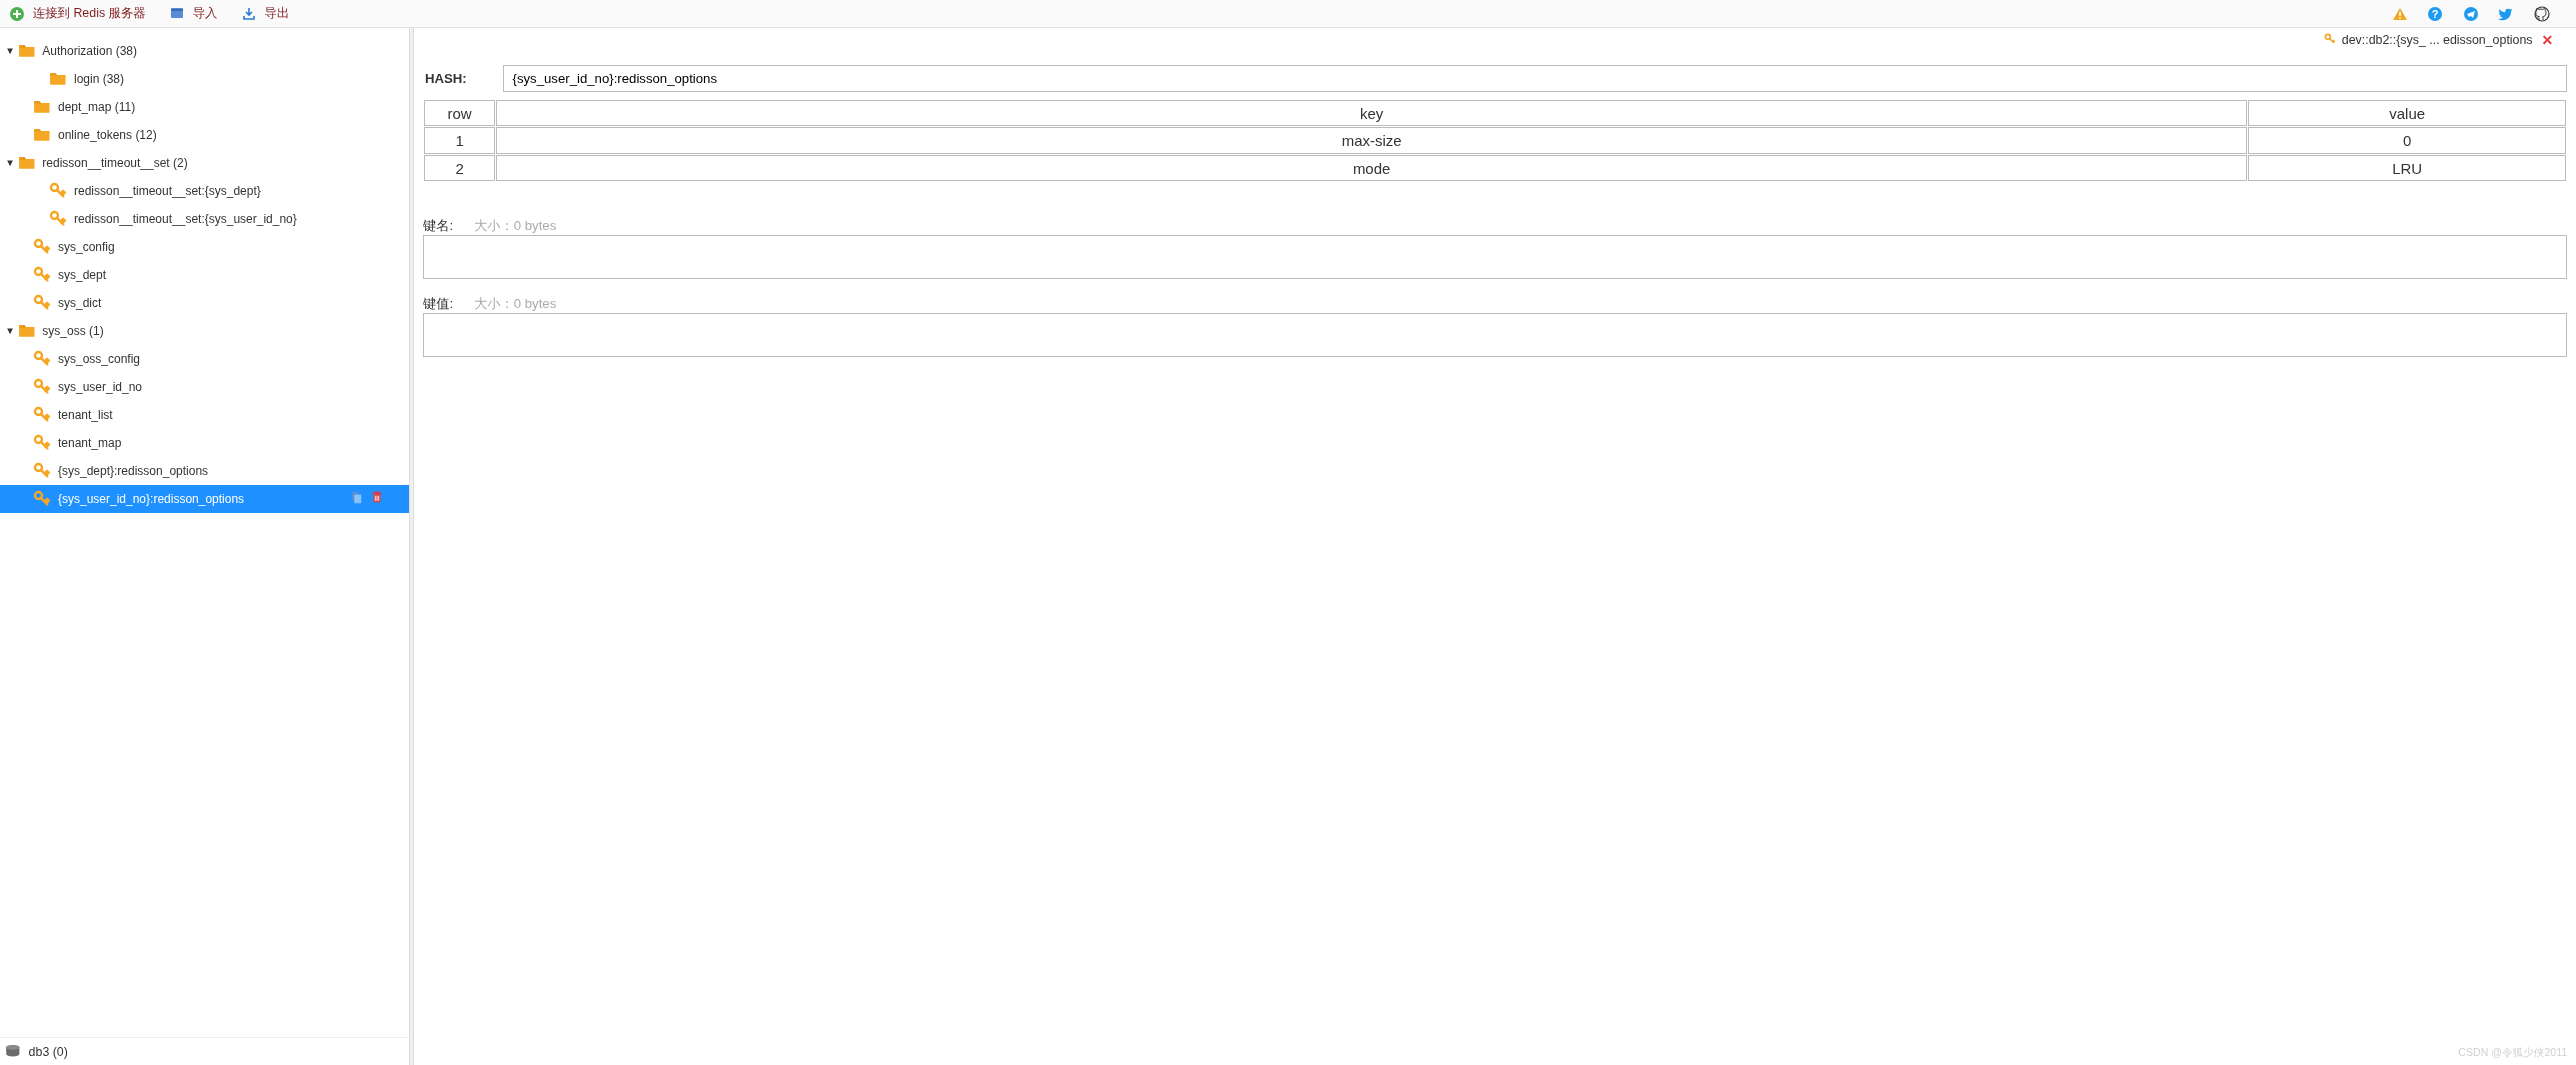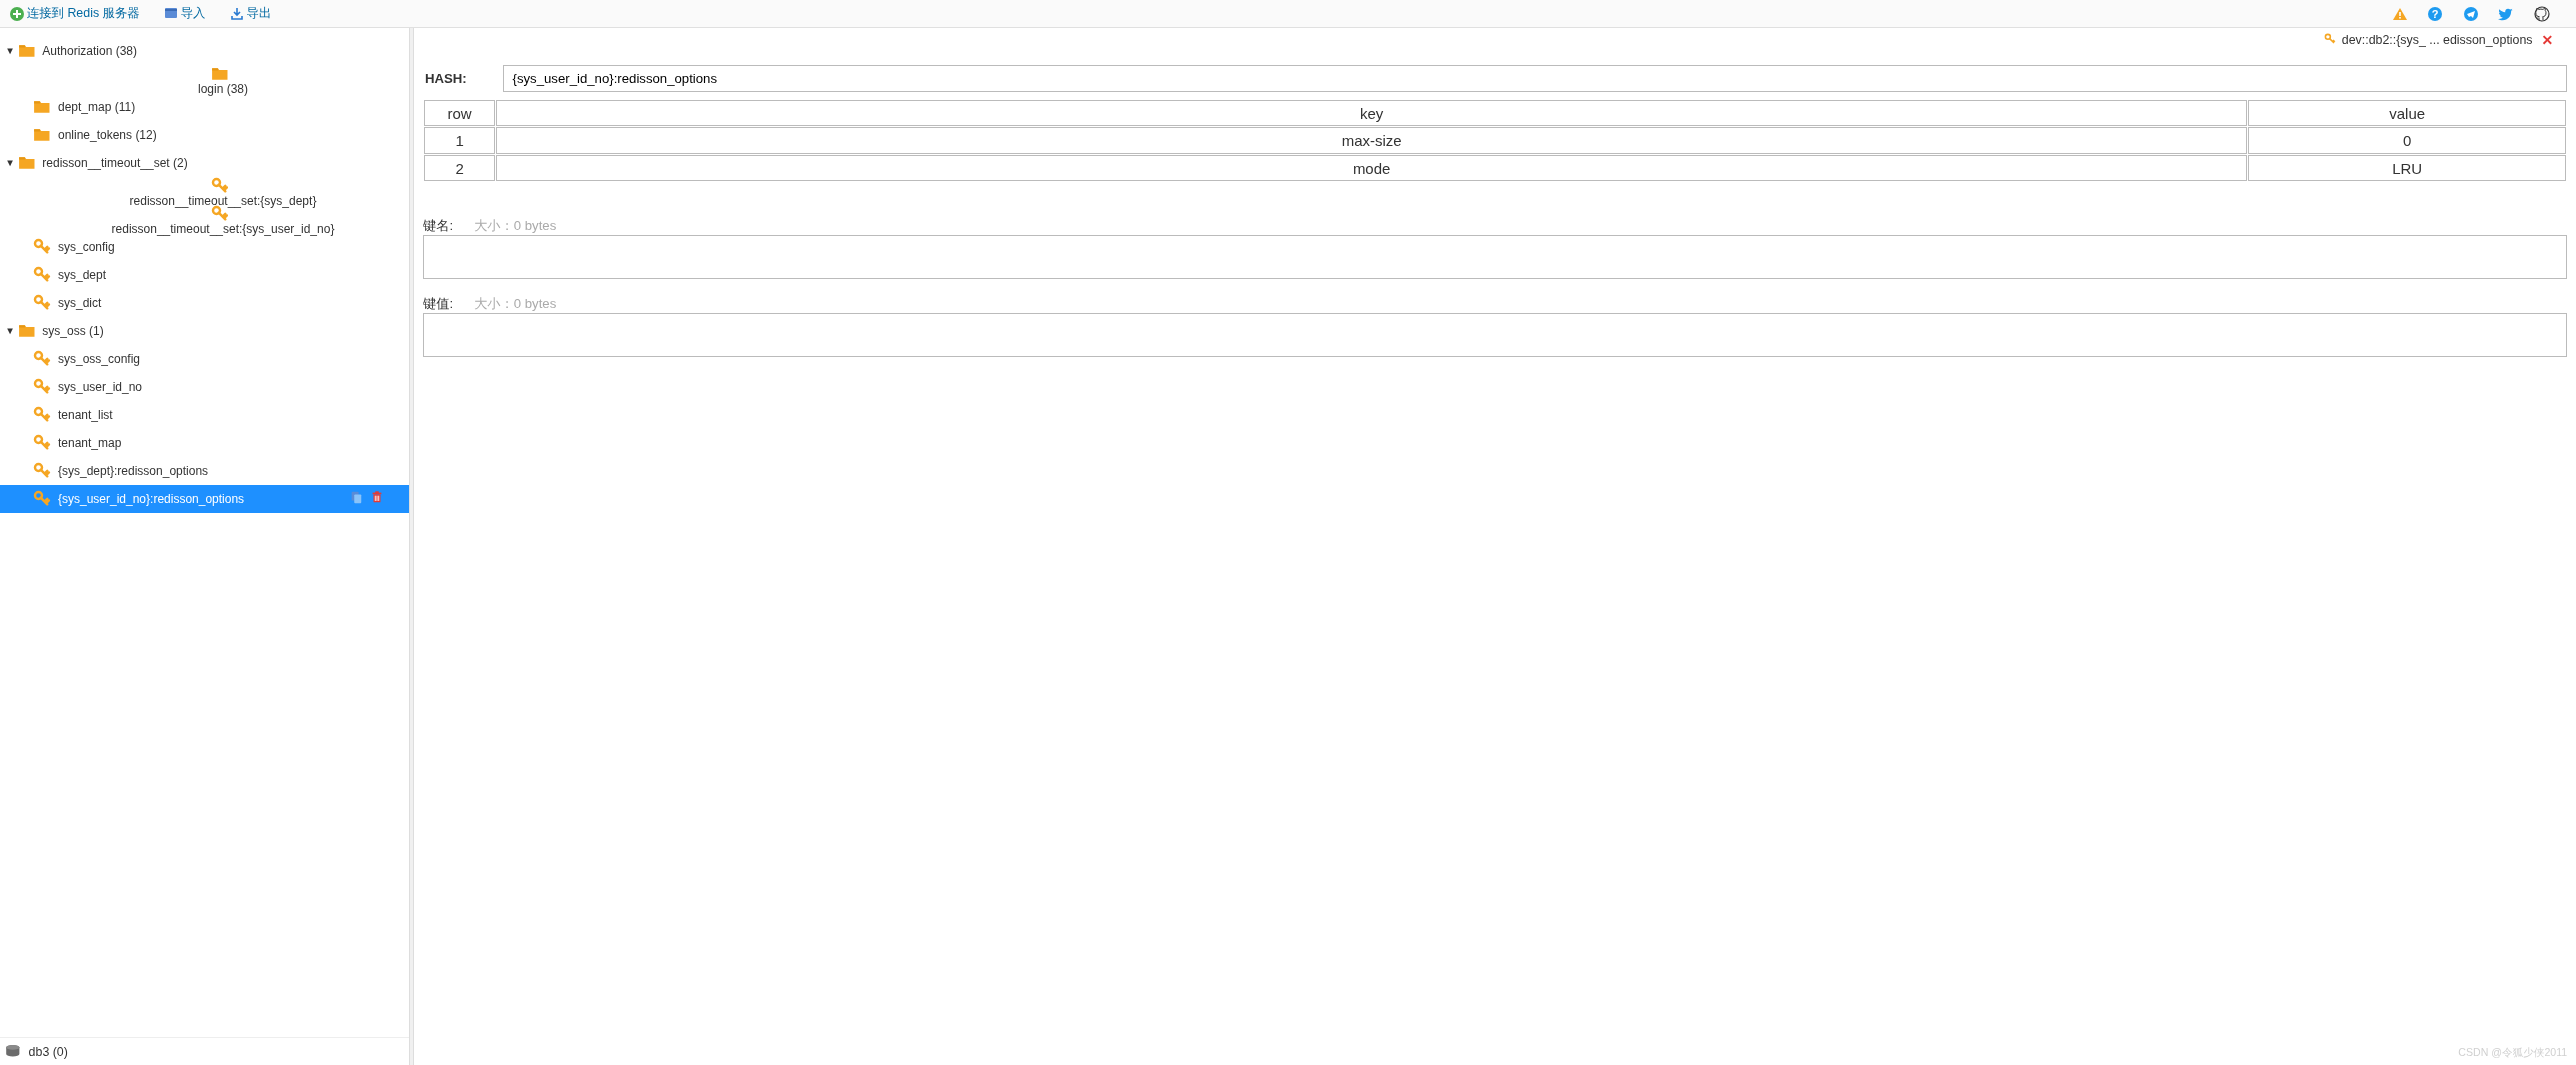--- a/index.html
+++ b/index.html
@@ -12,36 +12,36 @@
 }
 .app { display: flex; flex-direction: column; height: 100vh; width: 100vw; }
 
 
 .toolbar {
   display: flex; align-items: center; height: 28px;
   padding: 0 8.8px; border-bottom: 0.9px solid #e0e0e0;
   background: #fafafa;
 }
 .toolbar-left { display: flex; align-items: center; gap: 23px; }
-.tb-item { display: flex; align-items: center; gap: 2px; cursor: pointer; font-size: 12.4px; color: #0369a1;}
+.tb-item { display: flex; align-items: center; gap: 8px; cursor: pointer; font-size: 12.4px; color: #7f1d1d;}
 .toolbar-right { margin-left: auto; display: flex; align-items: center; gap: 19.4px; padding-right: 17.6px;}
 .ic { display: inline-flex; align-items: center; justify-content: center; width:16px; height:16px;}
 .ic svg { width: 100%; height: 100%; }
 
 
 .main { flex: 1; display: flex; overflow: hidden; }
 .sidebar { width: 409px; overflow-y: auto; display:flex; flex-direction:column;}
 .splitter { width: 5.3px; background: #f0f0f0; border-left:0.9px solid #ddd; border-right:0.9px solid #ddd; cursor: col-resize;}
 .content { flex: 1; display: flex; flex-direction: column; overflow:hidden; padding: 0 8.8px 0 8.8px;}
 
 
 .tree { padding-top: 8.8px; flex:1; overflow:auto;}
 .tree-row { display: flex; align-items: center; height: 28px; padding-left: 5.3px; cursor: pointer; white-space: nowrap;}
 .tree-row.indent1 { padding-left: 21px; }
-.tree-row.indent2 { padding-left: 37px; flex-direction: column; }
+.tree-row.indent2 { padding-left: 37px; }
 .tree-row .arrow { width: 10.6px; display:inline-block; color:#333; font-size:9.7px; margin-right:1.8px;}
 .tree-row .t-icon { width:17.6px; height:17.6px; margin-right:7px; display:inline-flex; align-items:center; justify-content:center;}
 .tree-row .t-label { font-size:12px; }
 .tree-row.selected { background: #1e90ff; color:#fff; }
 .tree-row.selected .t-label { color:#fff; }
 .tree-row .actions { margin-left:auto; display:none; gap:7px; padding-right:25px;}
 .tree-row.selected .actions { display:flex; }
 
 
 .folder-icon svg { fill:#f5a623; }

